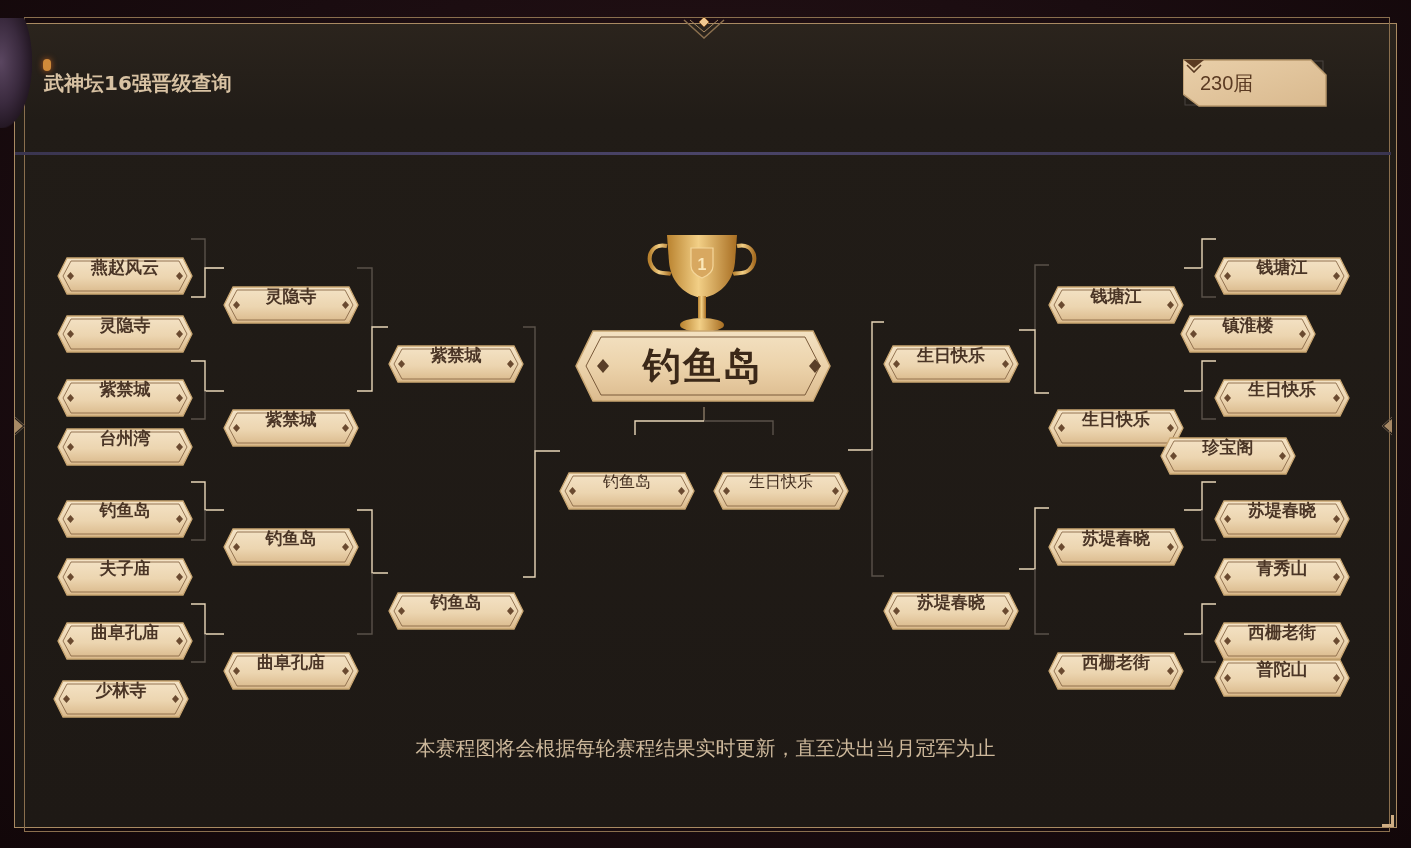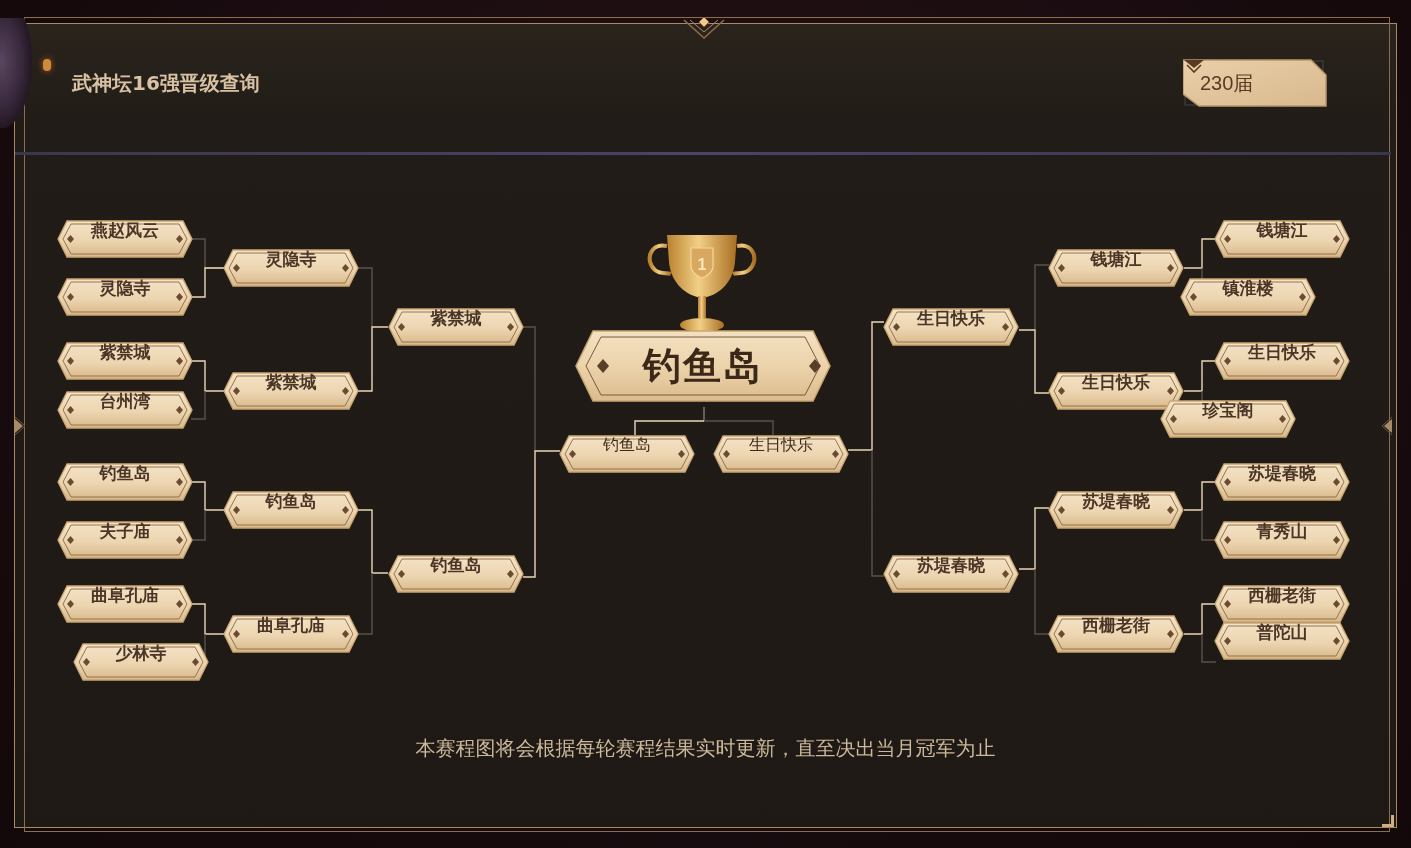--- a/index.html
+++ b/index.html
@@ -32,39 +32,39 @@
   .skull {
     position: absolute; left: -20px; top: 18px; width: 52px; height: 110px;
     background: radial-gradient(ellipse at 40% 40%, #5a4660 0%, #3a2a3e 45%, #241824 70%, transparent 72%);
   }
   .ember {
     position: absolute; left: 43px; top: 59px; width: 8px; height: 12px; border-radius: 4px;
     background: #d08a3a; box-shadow: 0 0 6px #b05a20;
   }
   .title {
     position: absolute; left: 44px; top: 70px; font-size: 20px; font-weight: bold;
-    color: #d8c2a3; letter-spacing: 0px; margin-left: 28px;
+    color: #d8c2a3; letter-spacing: 0px;
   }
   .header-rule {
     position: absolute; left: 15px; top: 152px; width: 1376px; height: 3px;
     background: linear-gradient(90deg, #3a3550 0%, #4a4468 50%, #3a3550 100%);
   }
   .season-select {
     position: absolute; left: 1183px; top: 59px; width: 168px; height: 48px; cursor: pointer;
   }
   .season-select svg { position: absolute; left: 0; top: 0; }
   .season-label {
     position: absolute; left: 17px; top: 11px; font-size: 20px; color: #5a3a22;
     font-family: "Liberation Sans", sans-serif;
   }
   .season-arrow { position: absolute; left: 106px; top: 18px; }
 
   
   .node {
-    position: absolute; width: 136px; height: 20px; cursor: pointer;
+    position: absolute; width: 136px; height: 20px; cursor: pointer; margin-top: 37px;
   }
   .node svg { position: absolute; left: 0; top: 0; }
   .node .label {
     position: absolute; left: 0; top: 0; width: 100%; height: 100%;
     display: flex; align-items: center; justify-content: center;
     font-size: 17px; font-weight: bold; color: #4a3526;
   }
   .node.final .label { font-size: 16px; font-weight: normal; color: #3e2a1c; }
   .champion {
     position: absolute; left: 575px; top: 330px; width: 256px; height: 72px;
@@ -314,21 +314,21 @@
         <stop offset="1" stop-color="#d9b88a"></stop>
       </linearGradient>
     </defs>
     <polygon points="10,1 126,1 135,19 126,37 10,37 1,19" fill="url(#ng)" stroke="#c9a672" stroke-width="1.3"></polygon>
     <polygon points="14,4 122,4 130,19 122,34 14,34 6,19" fill="none" stroke="#8a6a48" stroke-width="0.9"></polygon>
     <polygon points="10,19 13.5,15 17,19 13.5,23" fill="#6a4a30"></polygon>
     <polygon points="119,19 122.5,15 126,19 122.5,23" fill="#6a4a30"></polygon>
   </svg>
     <div class="label">曲阜孔庙</div>
   </div>
-<div class="node" style="left:73px;top:643px">
+<div class="node" style="left:53px;top:643px">
     <svg width="136" height="38" viewBox="0 0 136 38">
     <defs>
       <linearGradient id="ng" x1="0" y1="0" x2="0" y2="1">
         <stop offset="0" stop-color="#f4e3c6"></stop>
         <stop offset="0.55" stop-color="#ecd5b0"></stop>
         <stop offset="1" stop-color="#d9b88a"></stop>
       </linearGradient>
     </defs>
     <polygon points="10,1 126,1 135,19 126,37 10,37 1,19" fill="url(#ng)" stroke="#c9a672" stroke-width="1.3"></polygon>
     <polygon points="14,4 122,4 130,19 122,34 14,34 6,19" fill="none" stroke="#8a6a48" stroke-width="0.9"></polygon>

